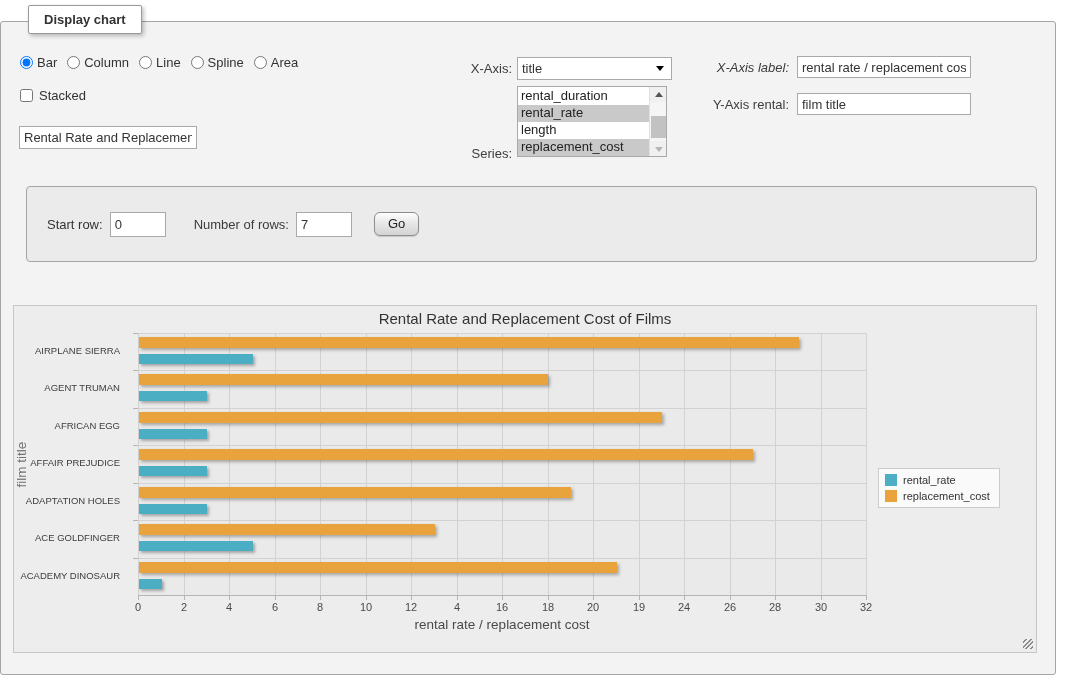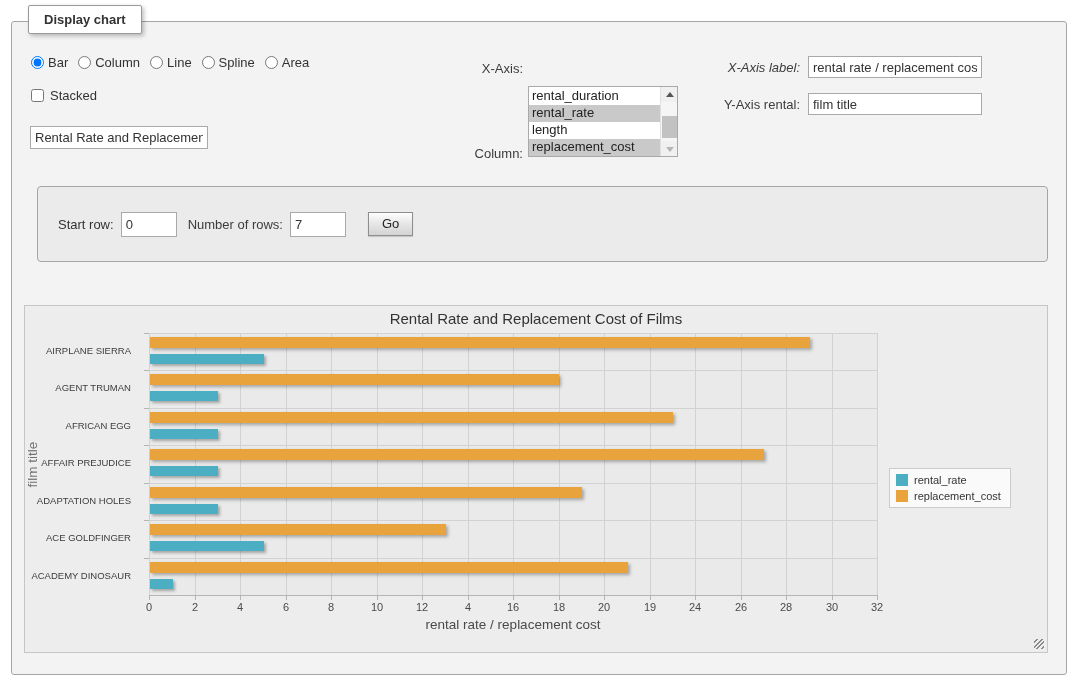--- a/index.html
+++ b/index.html
@@ -1,19 +1,19 @@
 <!DOCTYPE html>
 <html><head>
 <meta charset="utf-8">
 <style>
   * { margin:0; padding:0; box-sizing:border-box; }
   html,body { width:1081px; height:681px; background:#fff; overflow:hidden;
     font-family:"Liberation Sans", sans-serif; font-size:13px; color:#333; }
 
-  .fieldset { position:absolute; left:11px; top:21px; width:1056px; height:654px;
+  .fieldset { position:absolute; left:0; top:21px; width:1056px; height:654px;
     background:#F3F3F3; border:1px solid #A5A5A5; border-radius:3px; }
   .legend-box { position:absolute; left:28px; top:5px; background:#fff;
     border:1px solid #999; border-radius:2px; padding:6px 15px; font-weight:bold;
     font-size:13px; color:#333; box-shadow:2px 2px 4px rgba(0,0,0,0.25); z-index:5; }
 
   
   .row-radios { position:absolute; left:19px; top:33px; display:flex; align-items:center; gap:4px; }
   .row-radios label { display:flex; align-items:center; gap:4px; margin-right:6px; color:#333; }
   input[type=radio], input[type=checkbox] { width:13px; height:13px; }
   .row-stacked { position:absolute; left:19px; top:66px; display:flex; align-items:center; gap:6px; }
@@ -51,22 +51,22 @@
 
   .axis-input { position:absolute; left:796px; width:174px; height:22px; border:1px solid #A9A9A9;
     background:#fff; padding:2px 4px; font-size:13px; color:#333; font-family:"Liberation Sans", sans-serif; }
   .axis-input.x { top:34px; } .axis-input.y { top:71px; }
 
   .rows-panel { position:absolute; left:25px; top:164px; width:1011px; height:76px;
     background:#EBEBEB; border:1px solid #A5A5A5; border-radius:4px;
     display:flex; align-items:center; padding-left:20px; }
   .rows-panel .small-input { width:56px; height:25px; border:1px solid #A9A9A9; background:#fff;
     padding:2px 4px; font-size:13px; color:#333; font-family:"Liberation Sans", sans-serif; margin-left:7px; }
-  .rows-panel .nlabel { margin-left:11px; color:#3c3c3c; }
-  .go-btn { margin-left:22px; padding:3px 13px 4px; border:1px solid #8E8E8E; border-radius:0;
+  .rows-panel .nlabel { margin-left:28px; color:#3c3c3c; }
+  .go-btn { margin-left:22px; padding:3px 13px 4px; border:1px solid #8E8E8E; border-radius:6px;
     background:linear-gradient(#FEFEFE,#E8E8E8 45%,#D3D3D3); font-size:13px; color:#222;
     font-family:"Liberation Sans", sans-serif; box-shadow:0 1px 1px rgba(0,0,0,0.15);text-align:right; }
 
   
   .chart-box { position:absolute; left:12px; top:283px; width:1024px; height:348px;
     background:#EDEDED; border:1px solid #C6C6C6; }
   .chart-title { position:absolute; left:0; top:4px; width:100%; text-align:center;
     font-size:15px; color:#333; }
   .plot { position:absolute; left:124px; top:27px; width:728px; height:262px; background:#EAEAEA; }
   .vgrid { position:absolute; top:0; width:1px; height:262px; background:#D2D2D2; }
@@ -119,22 +119,27 @@
     </div>
 
   <div class="row-stacked">
     <input type="checkbox" id="stacked" style="">
     <label for="stacked">Stacked</label>
   </div>
 
   <input class="title-input" value="Rental Rate and Replacement Cost of Films" style="">
 
   <div class="lbl lbl-xaxis">X-Axis:</div>
-
-  <div class="lbl lbl-series">Column:</div>
+  <div class="select-wrap">
+    <select>
+      <option>title</option>
+    </select>
+  </div>
+
+  <div class="lbl lbl-series">Series:</div>
   <div class="series-list">
     <div class="opts">
         <div class="opt">rental_duration</div>
         <div class="opt selected">rental_rate</div>
         <div class="opt">length</div>
         <div class="opt selected">replacement_cost</div>
       </div>
     <div class="sb">
       <div class="up"></div>
       <div class="thumb"></div>

